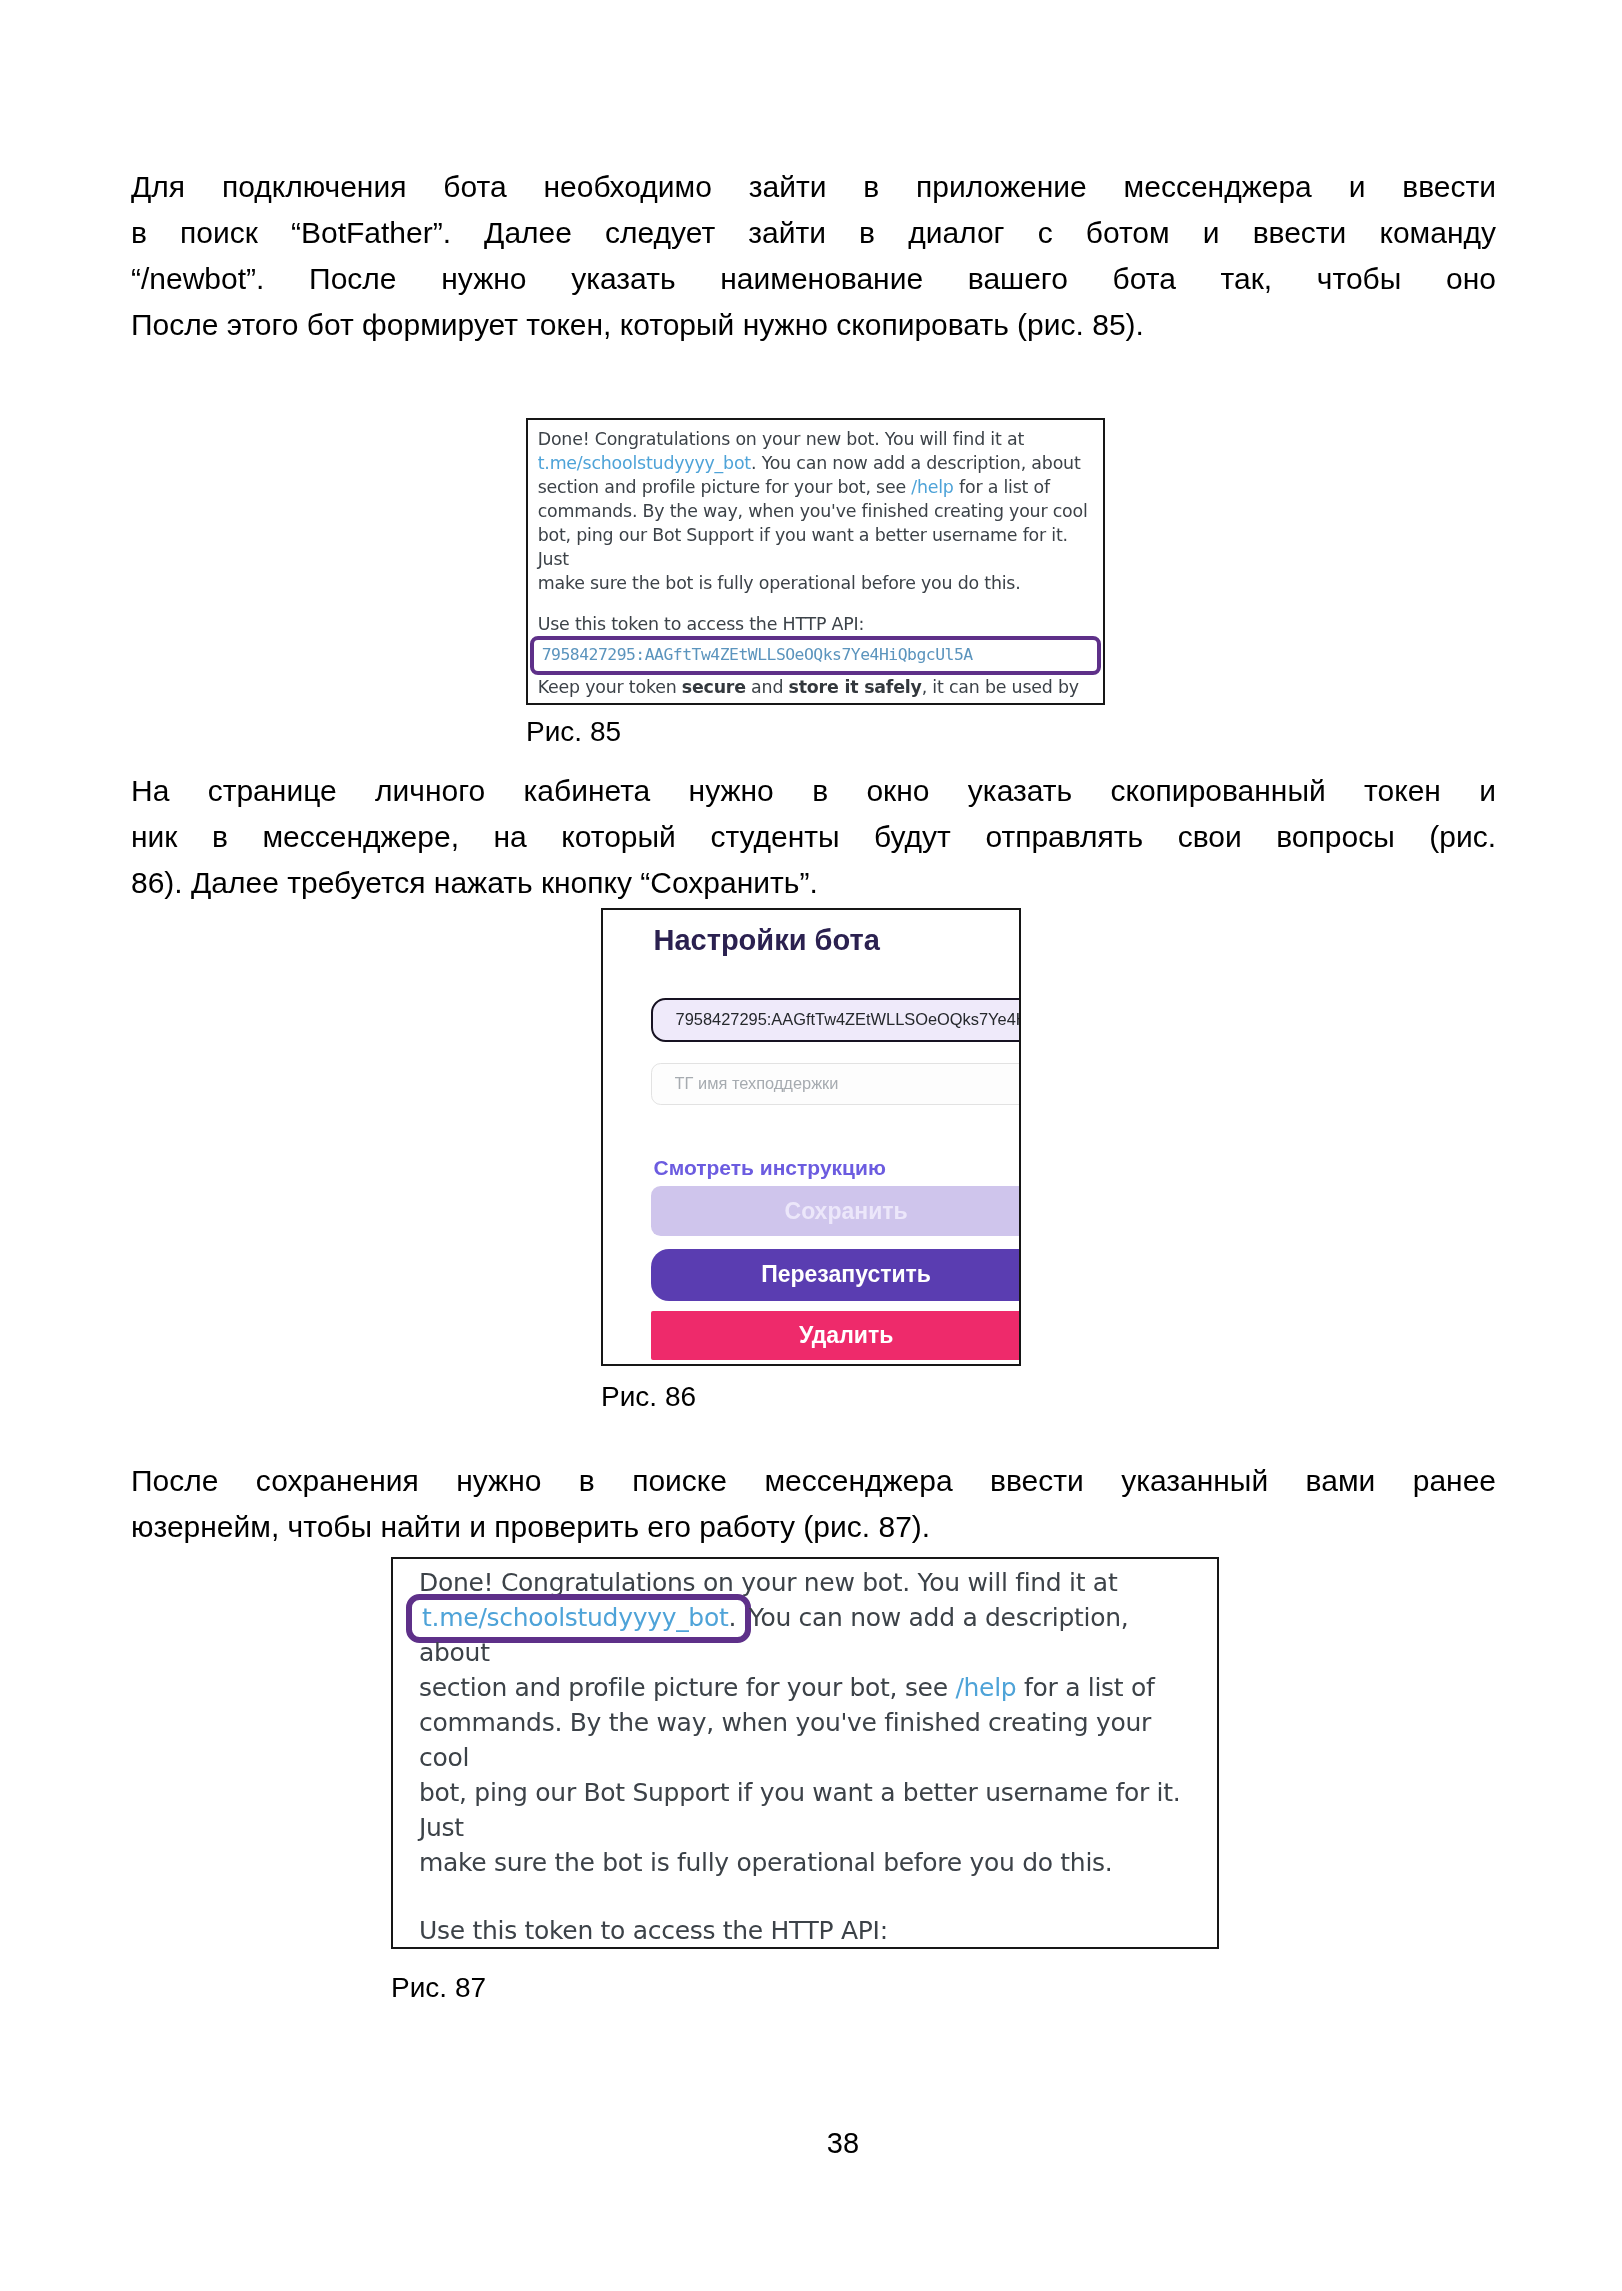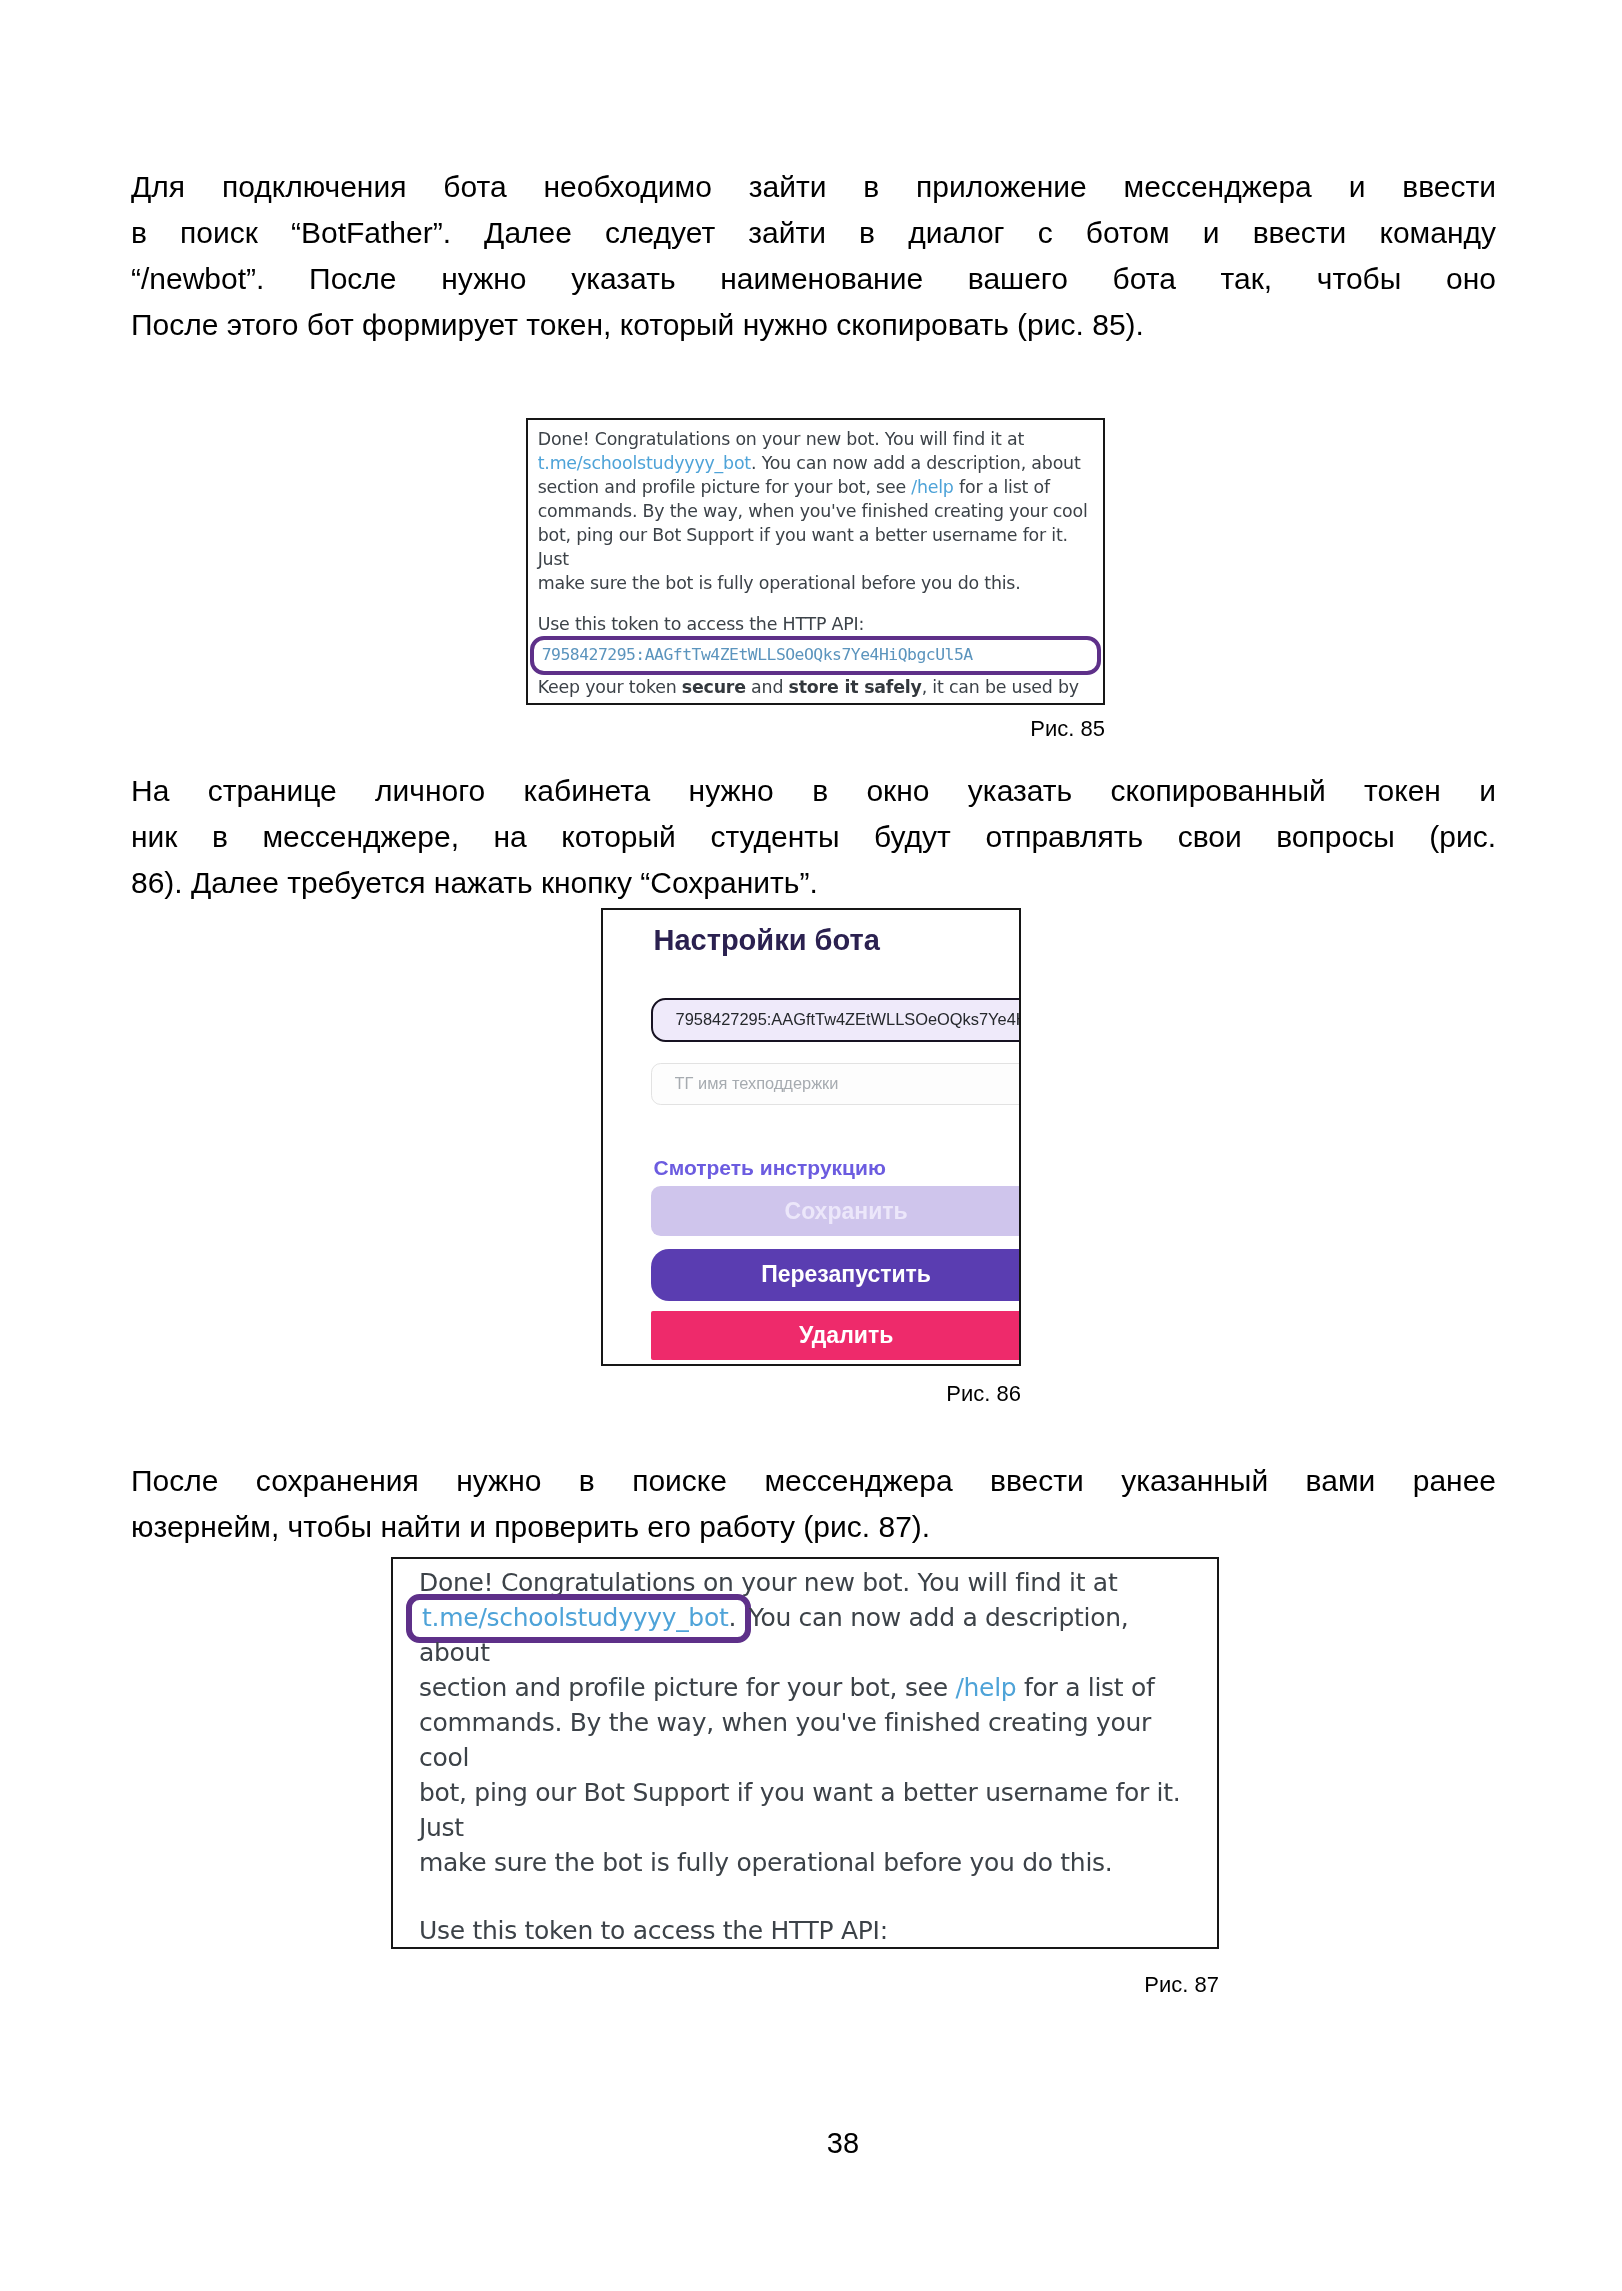--- a/index.html
+++ b/index.html
@@ -4,33 +4,33 @@
 <style>
   html,body { margin:0; padding:0; background:#ffffff; }
   .page {
     position: relative; width: 1622px; height: 2291px; background: #ffffff;
     font-family: "Liberation Sans", sans-serif; overflow: hidden;
   }
   
   .textblock { position: absolute; left: 131px; width: 1365px; color: #000; }
   .tline { font-size: 30px; line-height: 46px; white-space: nowrap; }
   .jline { white-space: normal; text-align: justify; text-align-last: justify; font-size: 30px; line-height: 46px; }
-  .caption { position: absolute; text-align: right; font-size: 22px; color:#000; }
+  .caption { position: absolute; text-align: left; font-size: 28px; color:#000; }
 
   
   .figframe { position: absolute; border: 2.9px solid #161616; box-sizing: border-box; background:#fff; overflow: hidden; }
 
   
   .fig85 { left: 526px; top: 418px; width: 579px; height: 287px; padding: 6.8px 9.7px 3.9px 9.7px;
            font-family: "DejaVu Sans", sans-serif; color: #3c4248; font-size: 17.4px;
            line-height: 24px; letter-spacing: -0.2px; }
   .fig85 .bf-gap { height: 17.4px; }
   .tg-link { color: #4ea3d8; }
   .bf-b { font-weight: bold; color: #33383d; }
-  .token85-box { border: 4.8px solid #5e3089; border-radius: 14px; padding: 1.9px 7.7px 3.9px 7.7px;
+  .token85-box { border: 4.8px solid #5e3089; border-radius: 8px; padding: 1.9px 7.7px 3.9px 7.7px;
                  margin: 0 -7.7px 0 -7.7px; background: #fff; }
   .token-text { font-family: "DejaVu Sans Mono", monospace; color: #5b94bd; letter-spacing: -0.5px; }
   .fig85 .token-text { font-size: 16.4px; }
 
   
   .fig86 { left: 601px; top: 908px; width: 420px; height: 458px; padding-left: 36px; }
   .panel-title { margin: 13.5px 0 0 14.5px; font-size: 29px; font-weight: bold; color: #2b2150; }
   .fld { display: block; box-sizing: border-box; width: 391px; margin-left: 11.6px;
          font-family: "Liberation Sans", sans-serif; font-size: 16.4px; outline: none; }
   .token-input { margin-top: 41px; height: 44px; border: 2.9px solid #171222; border-radius: 14.5px;

